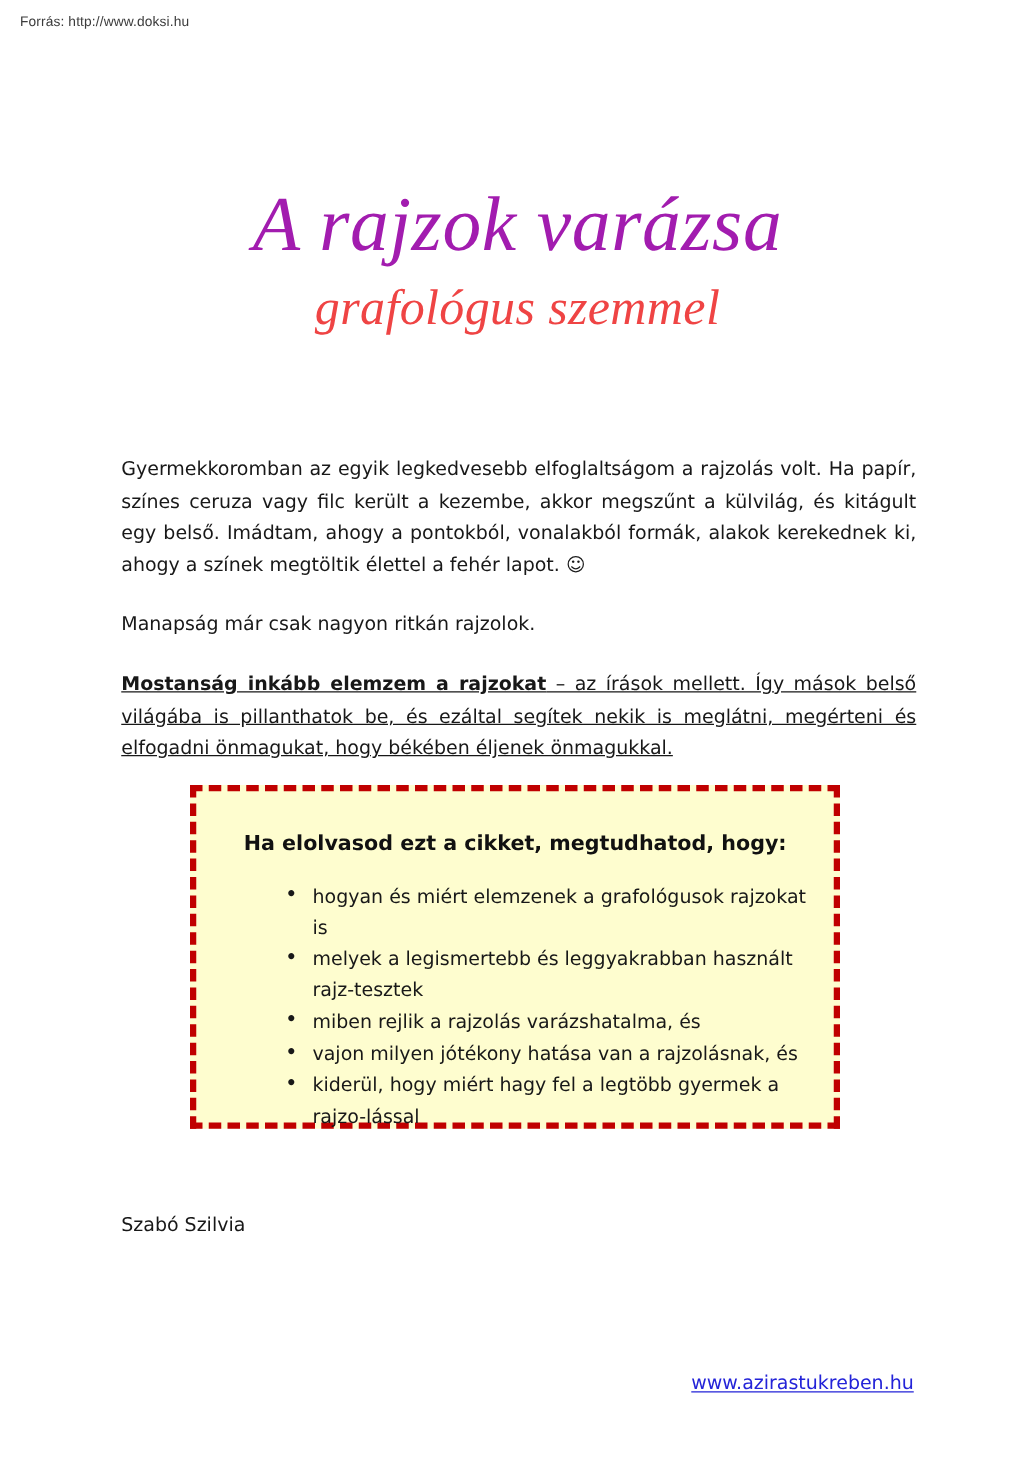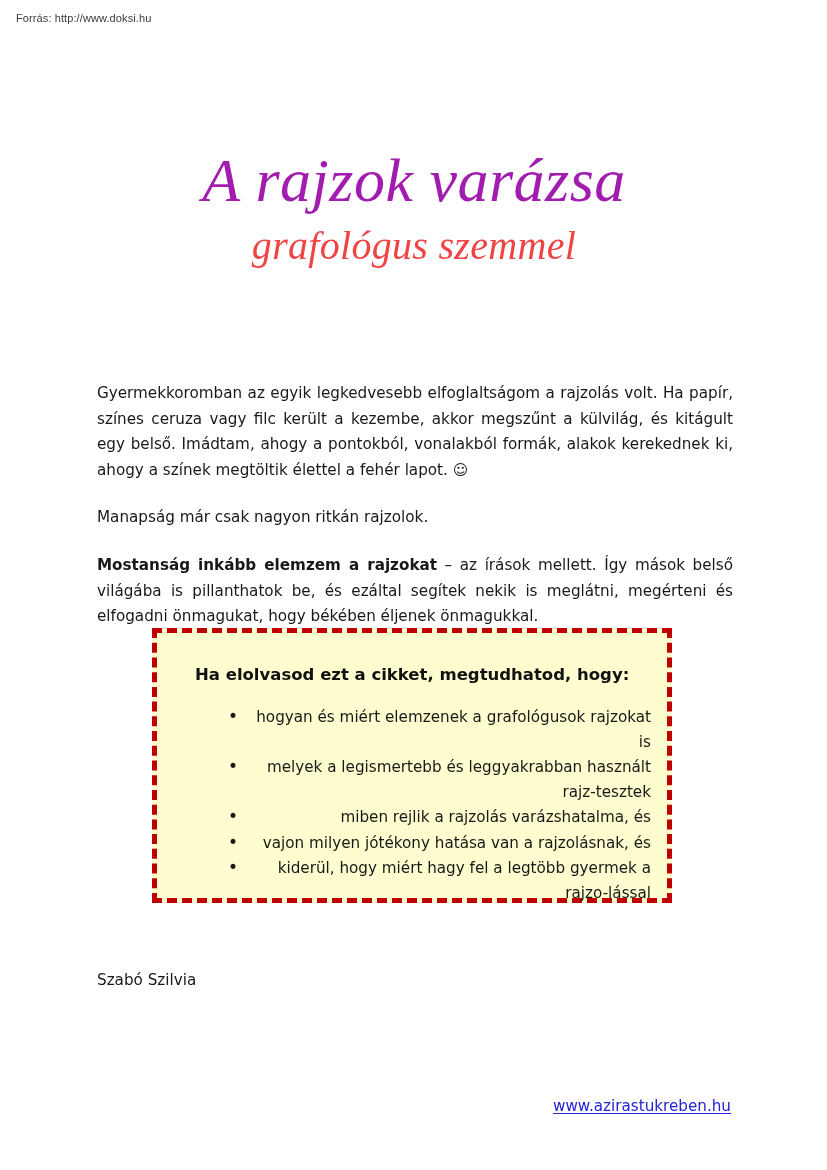--- a/index.html
+++ b/index.html
@@ -63,34 +63,34 @@
     line-height: 44px;
     color: #ef4444;
     letter-spacing: 0.3px;
     margin: 12px 0 0 0;
   }
 
   
   .body-area {
     position: absolute;
     left: 0;
-    top: 381px;
+    top: 363px;
     width: 636px;
   }
   p.para {
     margin: 0 0 22px 0;
     font-family: "DejaVu Sans", sans-serif;
     font-size: 15.2px;
     line-height: 25.6px;
     color: #181818;
     text-align: justify;
     text-justify: inter-word;
     hyphens: none;
   }
-  p.para:last-child { margin-bottom: 0; }
+  p.para:last-child { margin-bottom: 0; text-decoration: underline; }
   .para .b { font-weight: bold; }
   .smiley {
     font-family: "DejaVu Sans", sans-serif;
     font-size: 15px;
   }
 
   
   .callout {
     position: absolute;
     left: 152px;
@@ -116,21 +116,20 @@
     list-style: none;
   }
   ul.callout-list li {
     position: relative;
     font-family: "DejaVu Sans", sans-serif;
     font-size: 15.2px;
     line-height: 24.5px;
     color: #181818;
     padding-left: 22px;
     margin-bottom: 1px;
-    text-align: right;
   }
   ul.callout-list li::before {
     content: "\2022";
     position: absolute;
     left: 0;
     top: -1px;
     font-size: 17px;
     line-height: 24.5px;
     color: #181818;
   }

